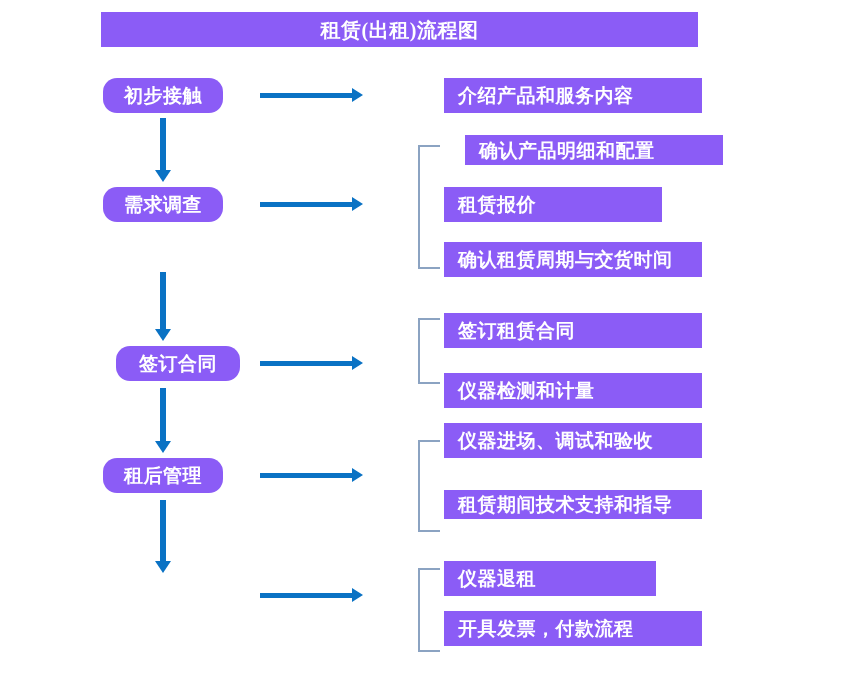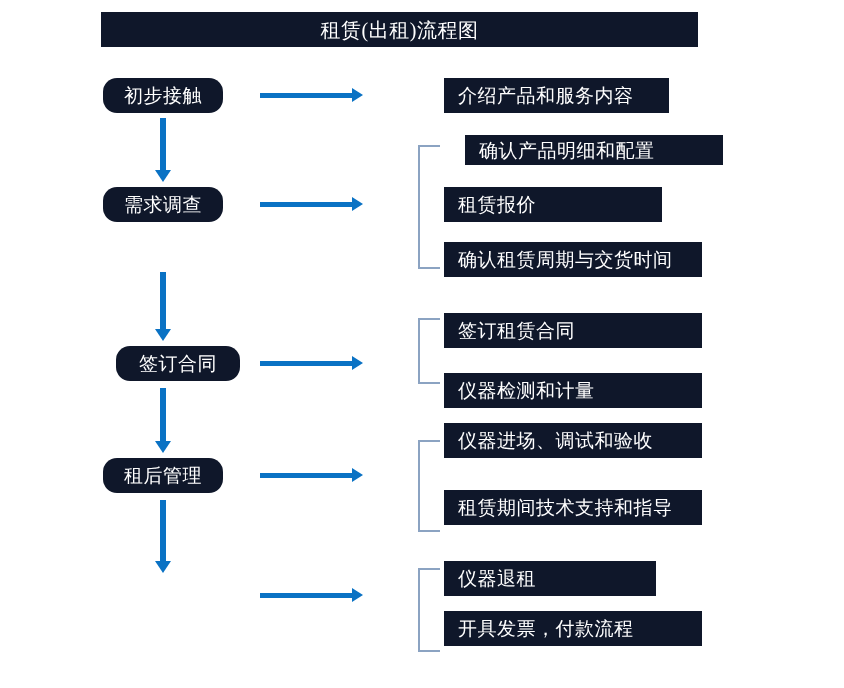--- a/index.html
+++ b/index.html
@@ -12,23 +12,23 @@
   }
   #canvas {
     position: relative;
     width: 844px;
     height: 688px;
     background: #ffffff;
     overflow: hidden;
   }
   .box {
     position: absolute;
-    background: #0f172a;
+    background: #8b5cf6;
     color: #ffffff;
-    font-weight: normal;
+    font-weight: bold;
     display: flex;
     align-items: center;
     box-sizing: border-box;
     letter-spacing: 0.5px;
     line-height: 1;
   }
   .title-bar {
     justify-content: center;
     font-size: 20px;
   }
@@ -157,33 +157,33 @@
   </div>
 
   <div class="bracket" style="left:418px; top:145px; width:22px; height:124px;"></div>
 
   <div class="bracket" style="left:418px; top:318px; width:22px; height:66px;"></div>
 
   <div class="bracket" style="left:418px; top:440px; width:22px; height:92px;"></div>
 
   <div class="bracket" style="left:418px; top:568px; width:22px; height:84px;"></div>
 
-  <div class="box detail-box" style="left:444px; top:78px; width:225px; height:35px;">介绍产品和服务内容</div>
+  <div class="box detail-box" style="left:444px; top:78px; width:258px; height:35px;">介绍产品和服务内容</div>
 
   <div class="box detail-box" style="left:465px; top:135px; width:258px; height:30px;">确认产品明细和配置</div>
 
   <div class="box detail-box" style="left:444px; top:187px; width:218px; height:35px;">租赁报价</div>
 
   <div class="box detail-box" style="left:444px; top:242px; width:258px; height:35px;">确认租赁周期与交货时间</div>
 
   <div class="box detail-box" style="left:444px; top:313px; width:258px; height:35px;">签订租赁合同</div>
 
   <div class="box detail-box" style="left:444px; top:362px; width:258px; height:35px;margin-top:11px;">仪器检测和计量</div>
 
   <div class="box detail-box" style="left:444px; top:423px; width:258px; height:35px;">仪器进场、调试和验收</div>
 
-  <div class="box detail-box" style="left:444px; top:490px; width:258px; height:35px;">租赁期间技术支持和指导</div>
+  <div class="box detail-box" style="left:444px; top:490px; width:258px; height:29px;">租赁期间技术支持和指导</div>
 
   <div class="box detail-box" style="left:444px; top:561px; width:212px; height:35px;">仪器退租</div>
 
   <div class="box detail-box" style="left:444px; top:611px; width:258px; height:35px;">开具发票，付款流程</div>
 
 </div>
 
 </body></html>

